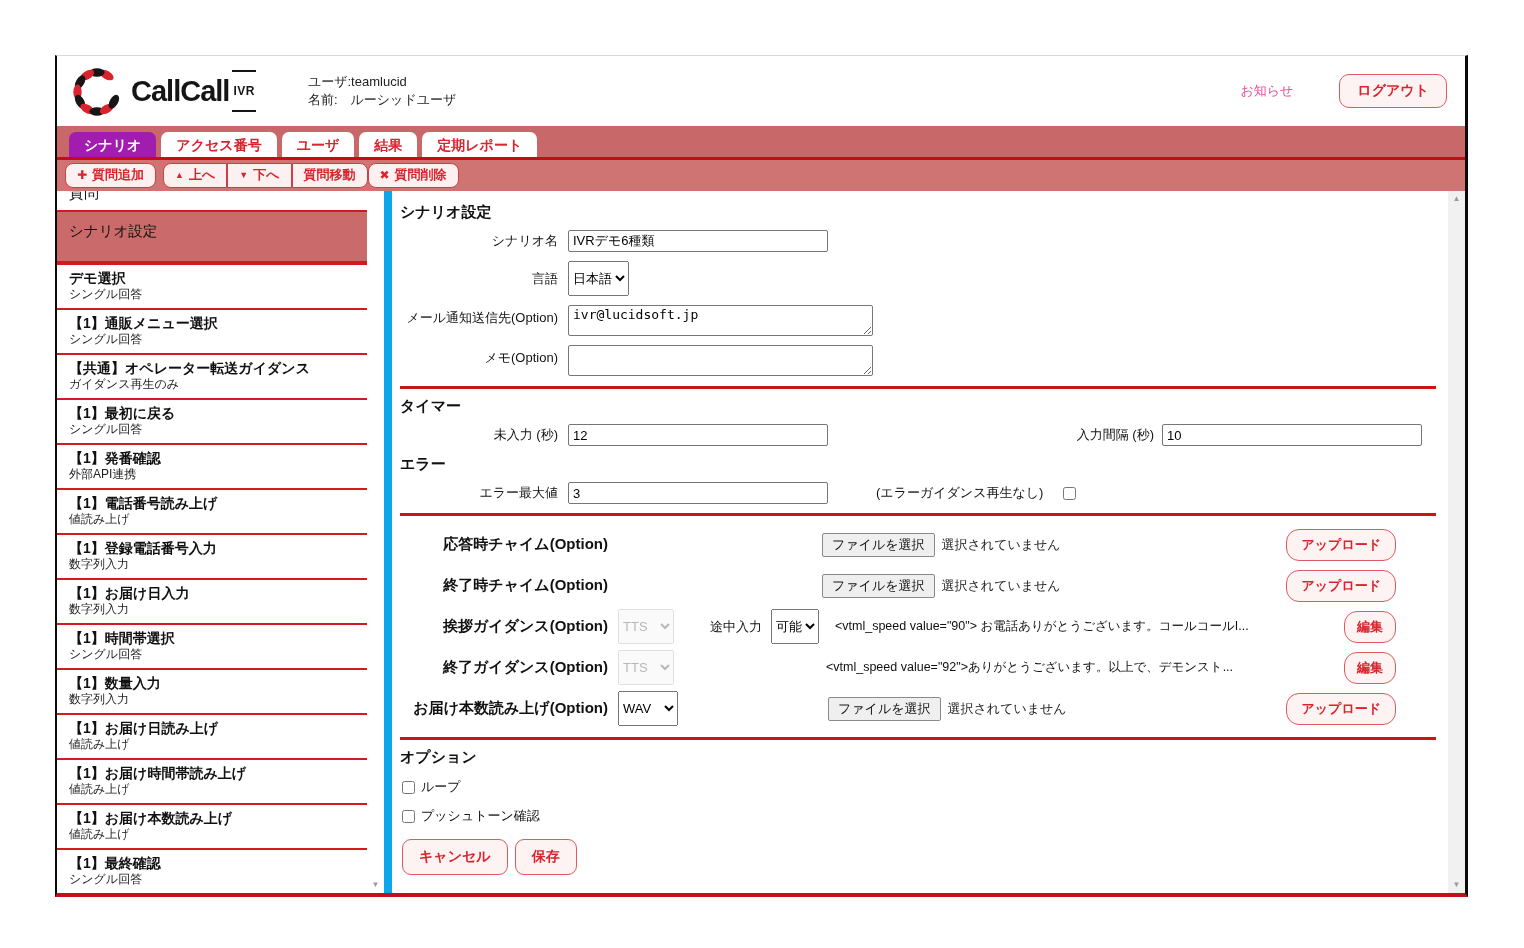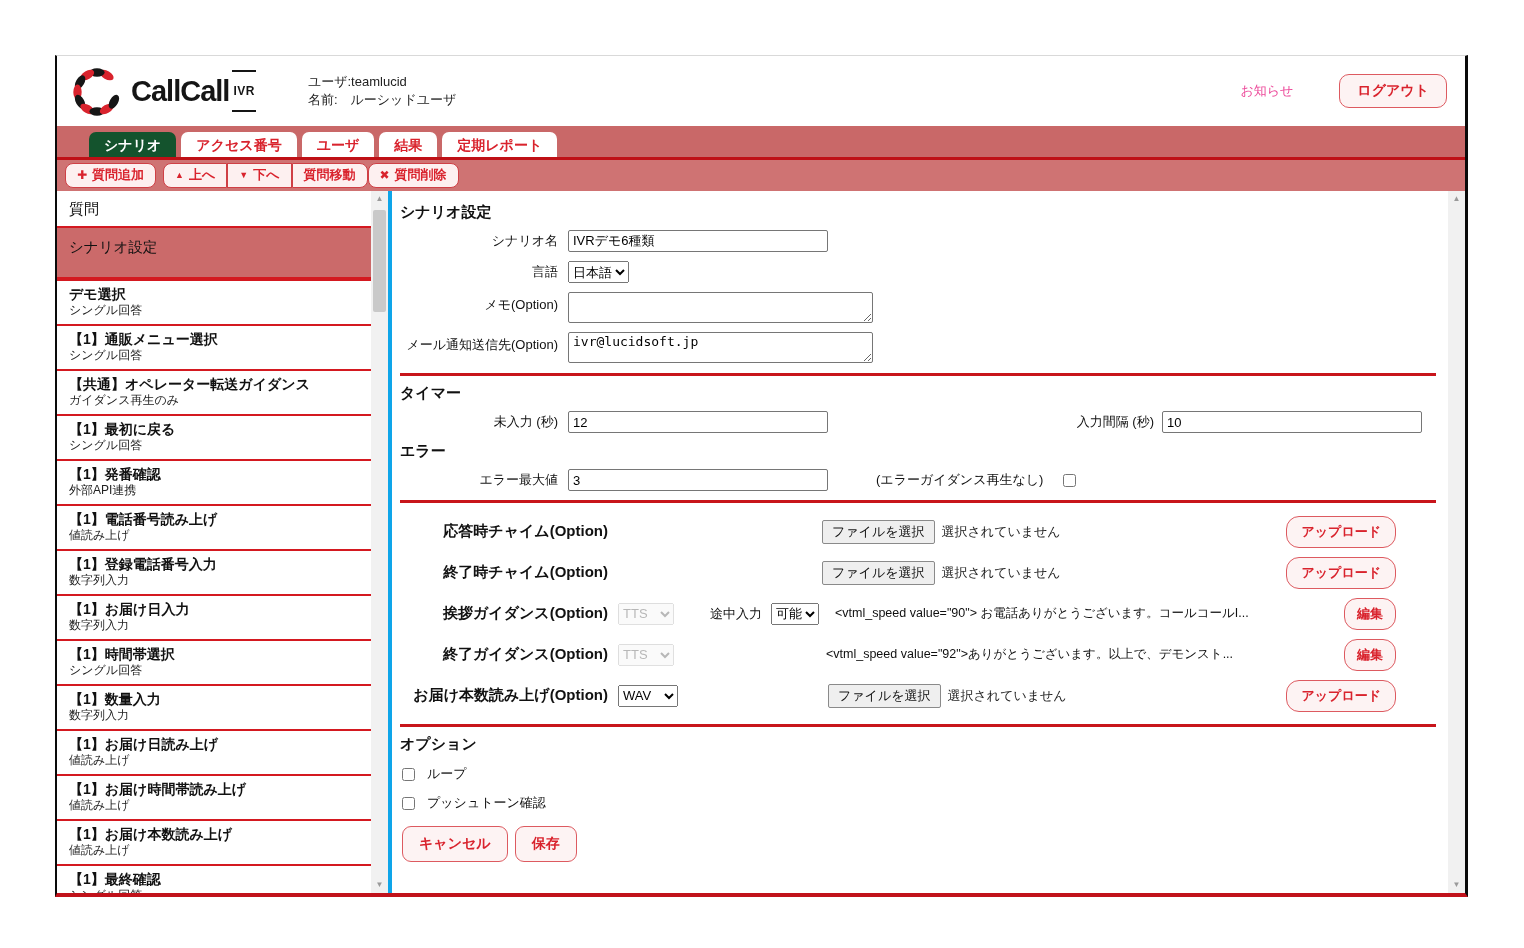--- a/index.html
+++ b/index.html
@@ -26,40 +26,40 @@
     font-size:14px; font-weight:bold; color:#d9232d; background:#fdf3f3;
     border:1.5px solid #dd5a60; border-radius:10px; padding:7px 17px; cursor:pointer; margin-right:4px;
     font-family:inherit;
   }
 
   
   .tabbar { height:34px; background:#c96868; border-bottom:3px solid #bf1016;
     display:flex; align-items:flex-end; padding:0 0 0 12px; flex:0 0 auto; }
   .tab { font-size:14px; font-weight:bold; padding:6px 15px 5px; margin-right:5px;
     border-radius:7px 7px 0 0; cursor:pointer; line-height:1; }
-  .tab.active { background:#14532d; color:#fff;margin-left:20px; }
+  .tab.active { background:#a21caf; color:#fff; }
   .tab.inactive { background:#fff; color:#d9232d; }
 
   
   .toolbar { height:31px; background:#cf7373; display:flex; align-items:center; padding:0 8px; flex:0 0 auto; }
   .tbtn { font-size:13px; font-weight:bold; color:#d9232d; background:#fdf0f0;
     border:1.5px solid #cf4046; border-radius:8px; padding:3px 11px; cursor:pointer;
     display:flex; align-items:center; gap:5px; line-height:1.25; font-family:inherit; }
   .tbtn + .tbtn { margin-left:7px; }
   .tbtn .tico { font-size:12px; }
   .btn-group { display:flex; margin-left:7px; }
   .btn-group .tbtn { border-radius:0; margin-left:0; border-left-width:0.75px; border-right-width:0.75px; }
   .btn-group .tbtn:first-child { border-radius:8px 0 0 8px; border-left-width:1.5px; }
   .btn-group .tbtn:last-child { border-radius:0 8px 8px 0; border-right-width:1.5px; }
 
   
   .content { flex:1; display:flex; overflow:hidden; }
 
   
-  .sidebar { width:335px; flex:0 0 auto; border-right:4px solid #0ea5e9; display:flex; overflow:hidden; }
+  .sidebar { width:335px; flex:0 0 auto; border-right:8px solid #0ea5e9; display:flex; overflow:hidden;align-items:flex-end; }
   .side-list { flex:1; overflow:hidden; }
   .side-header { font-size:15px; font-weight:500; padding:9px 12px 7px; color:#111; }
   .side-item { border-top:2px solid #d41920; padding:5px 12px 6px; cursor:pointer; min-height:45px; }
   .side-item .t { font-size:14px; font-weight:bold; color:#111; line-height:1.2; }
   .side-item .s { font-size:12px; color:#222; line-height:1.2; }
   .side-item.selected { background:#cb6a6a; border-bottom:2px solid #d41920; padding:11px 12px 21px; }
   .side-item.selected .t { font-weight:normal; font-size:14.5px; }
 
   
   .vscroll { width:17px; flex:0 0 auto; background:#f1f1f1; position:relative; }
@@ -72,21 +72,21 @@
   .main { flex:1; overflow:hidden; padding:6px 0 0 8px; font-size:13px; }
   .hsec { font-size:15px; font-weight:bold; margin:6px 0 8px; }
   .redhr { border:none; border-top:3px solid #c8151b; margin:10px 0 8px; width:1036px; }
 
   .frow { display:flex; align-items:center; margin-bottom:9px; }
   .flabel { width:158px; text-align:right; margin-right:10px; flex:0 0 auto; font-size:13px; }
   .tin { width:260px; height:22px; border:1px solid #767676; border-radius:2px; padding:1px 4px;
     font-size:13px; font-family:inherit; }
   .tarea { width:305px; height:31px; border:1px solid #767676; border-radius:2px; padding:1px 4px;
     font-size:13px; font-family:"DejaVu Sans Mono","Liberation Mono",monospace; resize:both; }
-  select { font-size:13px; font-family:inherit; height:22px; }
+  select { font-size:13px; font-family:inherit; height:35px; }
 
   .timer-row { display:flex; align-items:center; margin-bottom:9px; width:1022px; }
   .grp2 { margin-left:auto; display:flex; align-items:center; }
   .grp2 .flabel { width:auto; }
   .err-extra { margin-left:48px; font-size:13px; }
   .err-chk { margin-left:20px; width:13px; height:13px; }
 
   .media-row { display:flex; align-items:center; height:41px; width:1022px; }
   .mlabel { width:208px; text-align:right; margin-right:8px; font-weight:bold; font-size:15px; flex:0 0 auto; }
   .file-group { display:flex; align-items:center; margin-left:206px; }
@@ -98,21 +98,21 @@
     cursor:pointer; font-family:inherit; min-width:106px; text-align:center; }
   .pillbtn.small { min-width:52px; padding:6px 12px; }
   .tts-sel { margin-left:2px; width:56px; color:#9a9a9a; }
   .mid-label { margin-left:36px; font-size:13px; }
   .mid-sel { margin-left:9px; }
   .gtext { font-size:12.5px; margin-left:16px; color:#101010; white-space:nowrap; overflow:hidden; }
   .gtext.far { margin-left:152px; }
   .wav-sel { margin-left:2px; width:60px; }
   .fg2 { margin-left:150px; }
 
-  .opt-line { display:flex; align-items:center; margin:11px 0 0 2px; font-size:13px; gap:12px; }
+  .opt-line { display:flex; align-items:center; margin:11px 0 0 2px; font-size:13px; gap:6px; }
   .opt-line input { width:13px; height:13px; }
   .action-row { display:flex; margin:14px 0 0 2px; gap:7px; }
   .act-btn { font-size:14px; font-weight:bold; color:#d9232d; background:#fdf3f3;
     border:1.5px solid #dd5a60; border-radius:9px; padding:8px 16px; cursor:pointer; font-family:inherit; }
 </style>
 </head>
 <body>
 
 <div class="app">
 
@@ -254,26 +254,26 @@
         <span class="flabel">シナリオ名</span>
         <input class="tin" value="IVRデモ6種類" style="">
       </div>
       <div class="frow">
         <span class="flabel">言語</span>
         <select>
           <option>日本語</option>
         </select>
       </div>
       <div class="frow" style="align-items:flex-start;">
+        <span class="flabel" style="padding-top:4px;">メール通知送信先(Option)</span>
+        <textarea class="tarea" style="">ivr@lucidsoft.jp</textarea>
+      </div>
+      <div class="frow" style="align-items:flex-start;">
         <span class="flabel" style="padding-top:4px;">メモ(Option)</span>
         <textarea class="tarea" style=""></textarea>
-      </div>
-      <div class="frow" style="align-items:flex-start;">
-        <span class="flabel" style="padding-top:4px;">メール通知送信先(Option)</span>
-        <textarea class="tarea" style="">ivr@lucidsoft.jp</textarea>
       </div>
 
       <hr class="redhr">
 
       <div class="hsec">タイマー</div>
       <div class="timer-row">
         <span class="flabel">未入力 (秒)</span>
         <input class="tin" value="12" style="">
         <div class="grp2">
           <span class="flabel" style="margin-right:8px;">入力間隔 (秒)</span>

